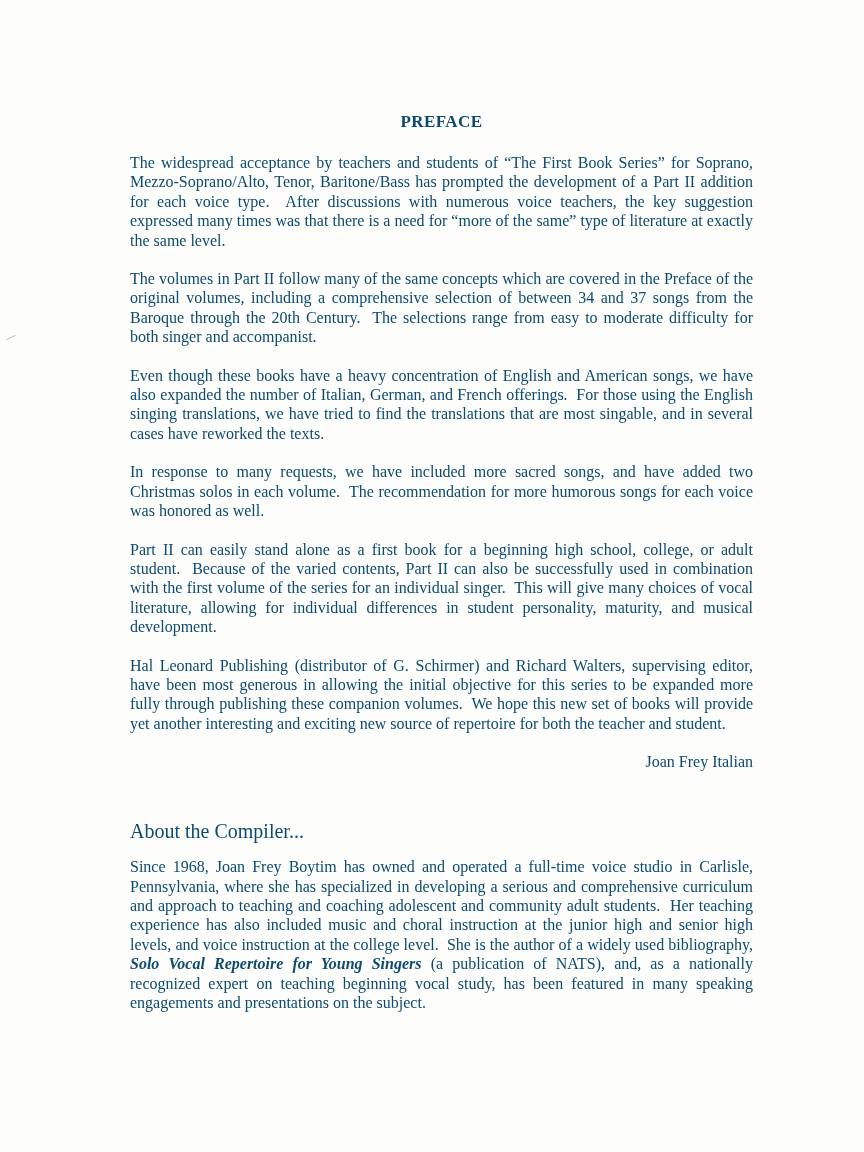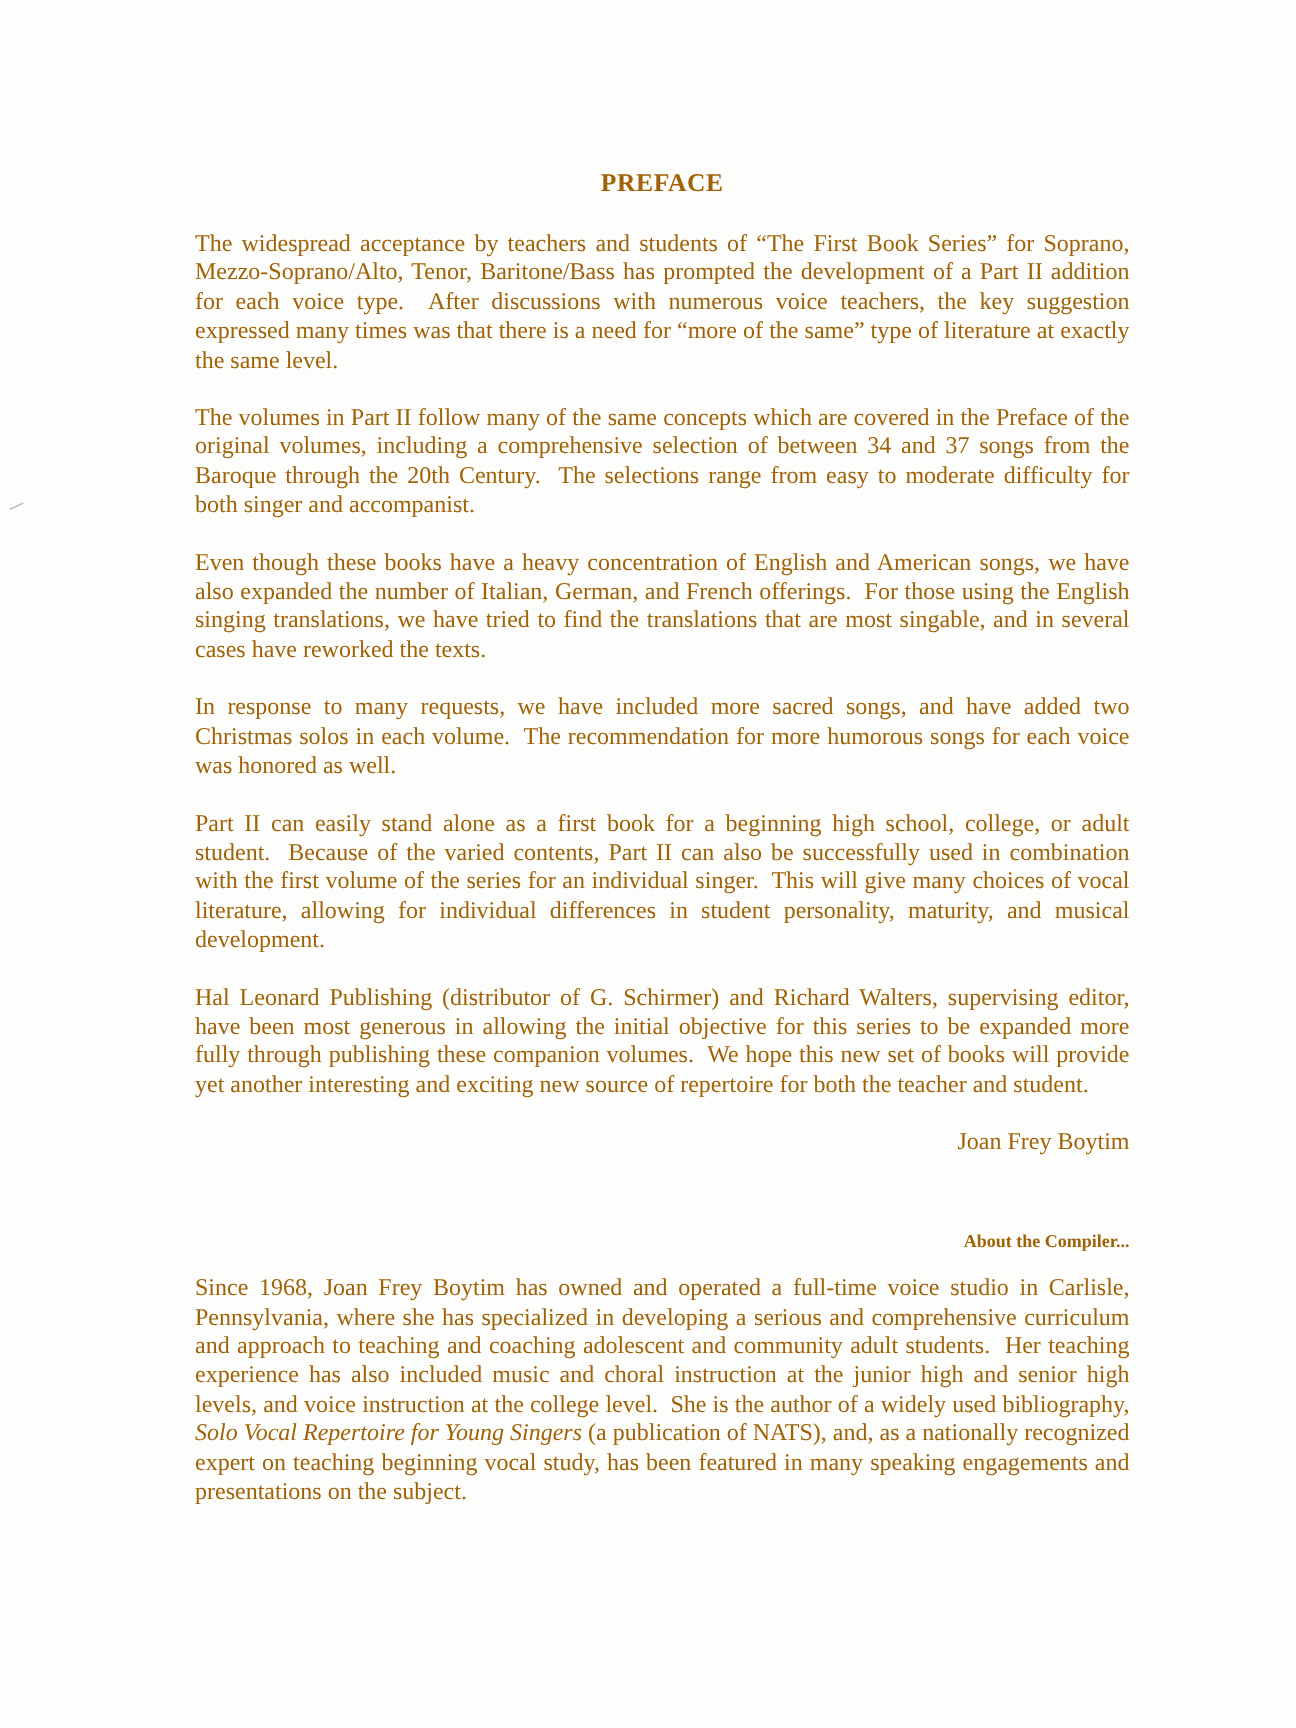--- a/index.html
+++ b/index.html
@@ -4,21 +4,21 @@
 <style>
   html, body { margin: 0; padding: 0; background: #e8e8e8; }
   .page {
     position: relative;
     width: 864px;
     height: 1152px;
     margin: 0 auto;
     background: #fdfdfc;
     overflow: hidden;
     font-family: "Liberation Serif", "DejaVu Serif", serif;
-    color: #a16207;
+    color: #0c4a6e;
   }
   .content {
     position: absolute;
     left: 130px;
     top: 0;
     width: 623px;
   }
   .doc-title {
     margin: 112px 0 21px 0;
     text-align: center;
@@ -40,31 +40,31 @@
     font-size: 16px;
     line-height: 20px;
   }
   .signature .sig-date {
     font-size: 13.5px;
     line-height: 20px;
     padding-right: 6px;
   }
   .section-heading {
     margin: 48px 0 14px 0;
-    text-align: right;
-    font-size: 12px;
-    font-weight: bold;
+    text-align: left;
+    font-size: 20px;
+    font-weight: normal;
   }
   .about-paragraph {
     margin: 0;
     font-size: 16px;
     line-height: 19.4px;
     text-align: justify;
   }
-  .about-paragraph .italic { font-style: italic; }
+  .about-paragraph .italic { font-style: italic; font-weight: bold; }
   .scan-mark {
     position: absolute;
     left: 6px;
     top: 337px;
     width: 10px;
     height: 1px;
     background: #9a9a96;
     transform: rotate(-25deg);
     opacity: 0.7;
   }
@@ -82,21 +82,21 @@
     <div class="body-text">
       <p>The widespread acceptance by teachers and students of “The First Book Series” for Soprano, Mezzo-Soprano/Alto, Tenor, Baritone/Bass has prompted the development of a Part II addition for each voice type.&nbsp; After discussions with numerous voice teachers, the key suggestion expressed many times was that there is a need for “more of the same” type of literature at exactly the same level.</p>
       <p>The volumes in Part II follow many of the same concepts which are covered in the Preface of the original volumes, including a comprehensive selection of between 34 and 37 songs from the Baroque through the 20th Century.&nbsp; The selections range from easy to moderate difficulty for both singer and accompanist.</p>
       <p>Even though these books have a heavy concentration of English and American songs, we have also expanded the number of Italian, German, and French offerings.&nbsp; For those using the English singing translations, we have tried to find the translations that are most singable, and in several cases have reworked the texts.</p>
       <p>In response to many requests, we have included more sacred songs, and have added two Christmas solos in each volume.&nbsp; The recommendation for more humorous songs for each voice was honored as well.</p>
       <p>Part II can easily stand alone as a first book for a beginning high school, college, or adult student.&nbsp; Because of the varied contents, Part II can also be successfully used in combination with the first volume of the series for an individual singer.&nbsp; This will give many choices of vocal literature, allowing for individual differences in student personality, maturity, and musical development.</p>
       <p>Hal Leonard Publishing (distributor of G. Schirmer) and Richard Walters, supervising editor, have been most generous in allowing the initial objective for this series to be expanded more fully through publishing these companion volumes.&nbsp; We hope this new set of books will provide yet another interesting and exciting new source of repertoire for both the teacher and student.</p>
     </div>
 
     <div class="signature">
-      <div class="sig-name">Joan Frey Boytim</div>
+      <div class="sig-name">Joan Frey Italian</div>
     </div>
 
     <h2 class="section-heading">About the Compiler...</h2>
 
     <p class="about-paragraph"><span>Since 1968, Joan Frey Boytim has owned and operated a full-time voice studio in Carlisle, Pennsylvania, where she has specialized in developing a serious and comprehensive curriculum and approach to teaching and coaching adolescent and community adult students.&nbsp; Her teaching experience has also included music and choral instruction at the junior high and senior high levels, and voice instruction at the college level.&nbsp; She is the author of a widely used bibliography, </span><span class="italic">Solo Vocal Repertoire for Young Singers</span><span> (a publication of NATS), and, as a nationally recognized expert on teaching beginning vocal study, has been featured in many speaking engagements and presentations on the subject.</span></p>
 
   </div>
 </div>
 
 </body></html>

